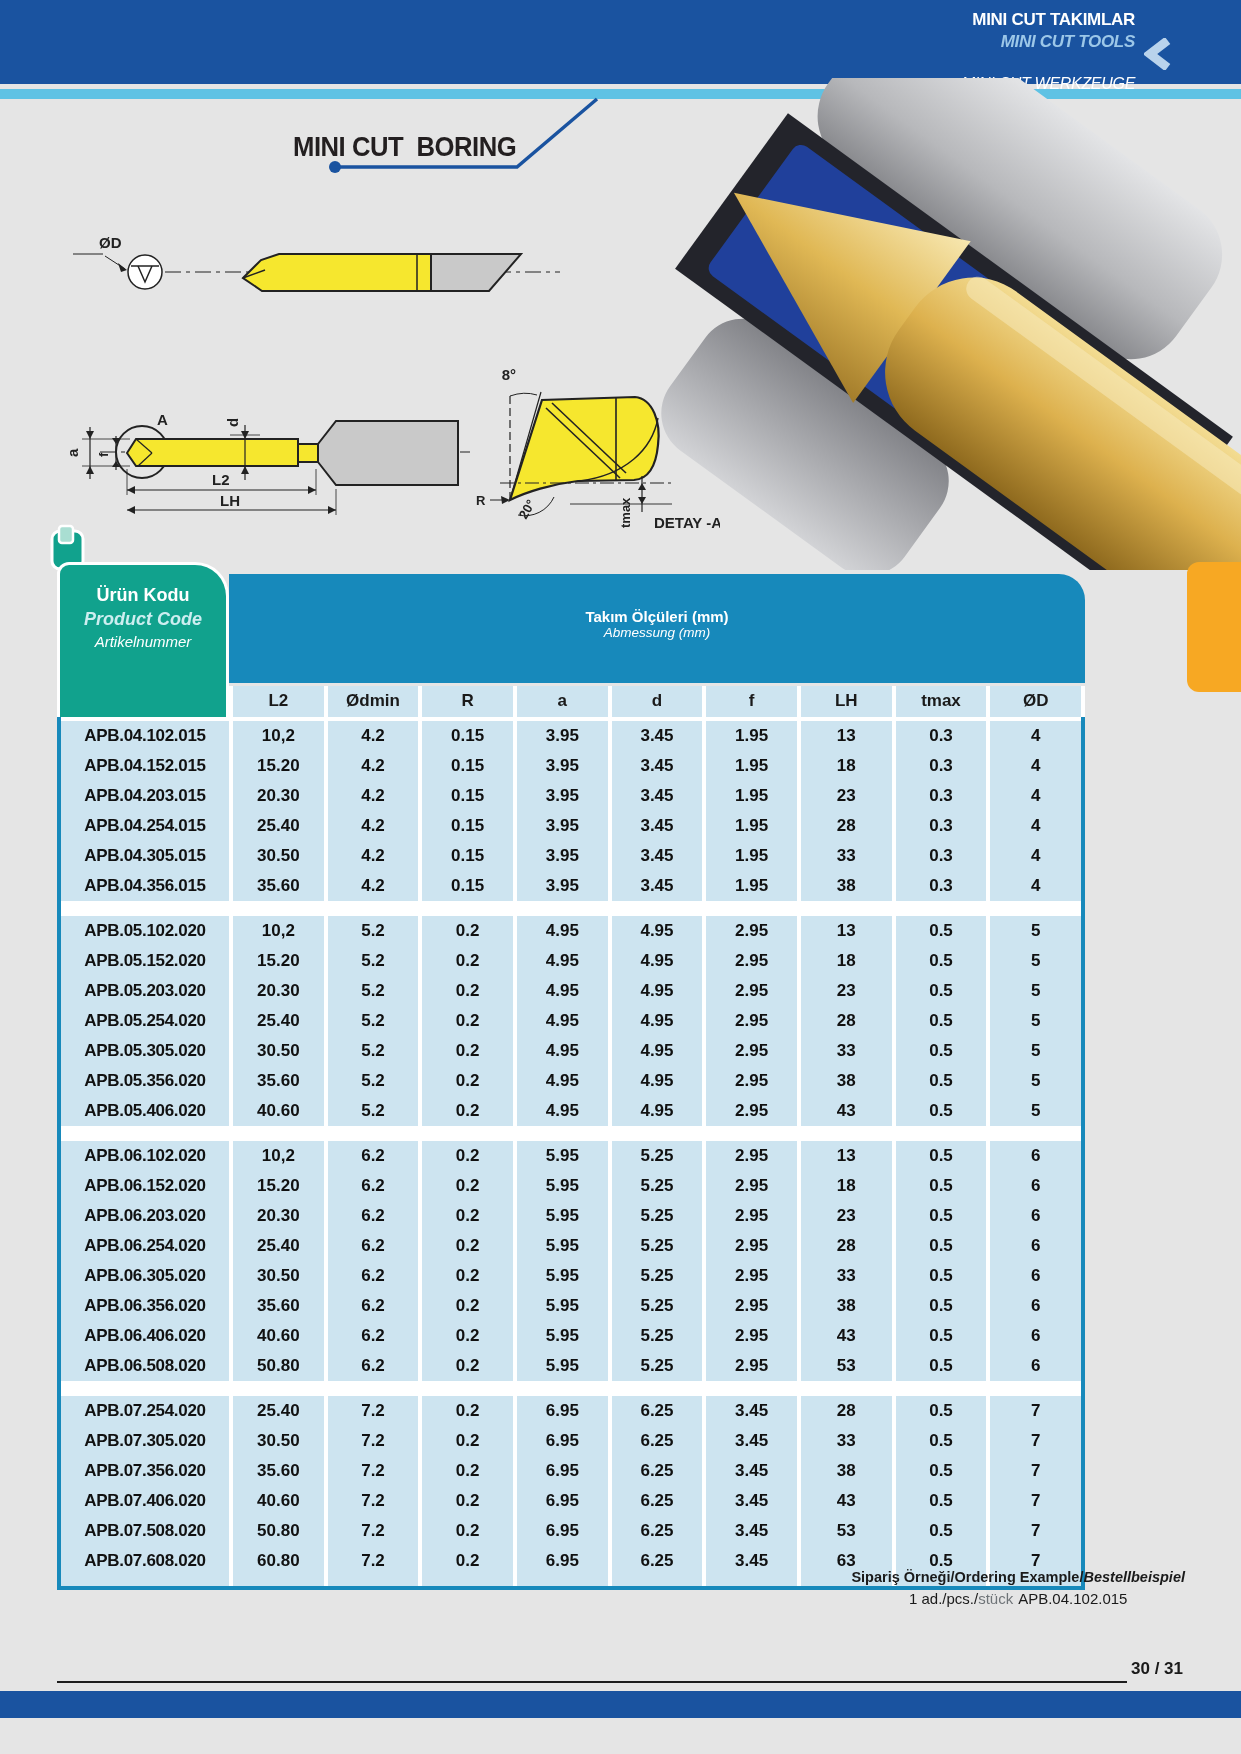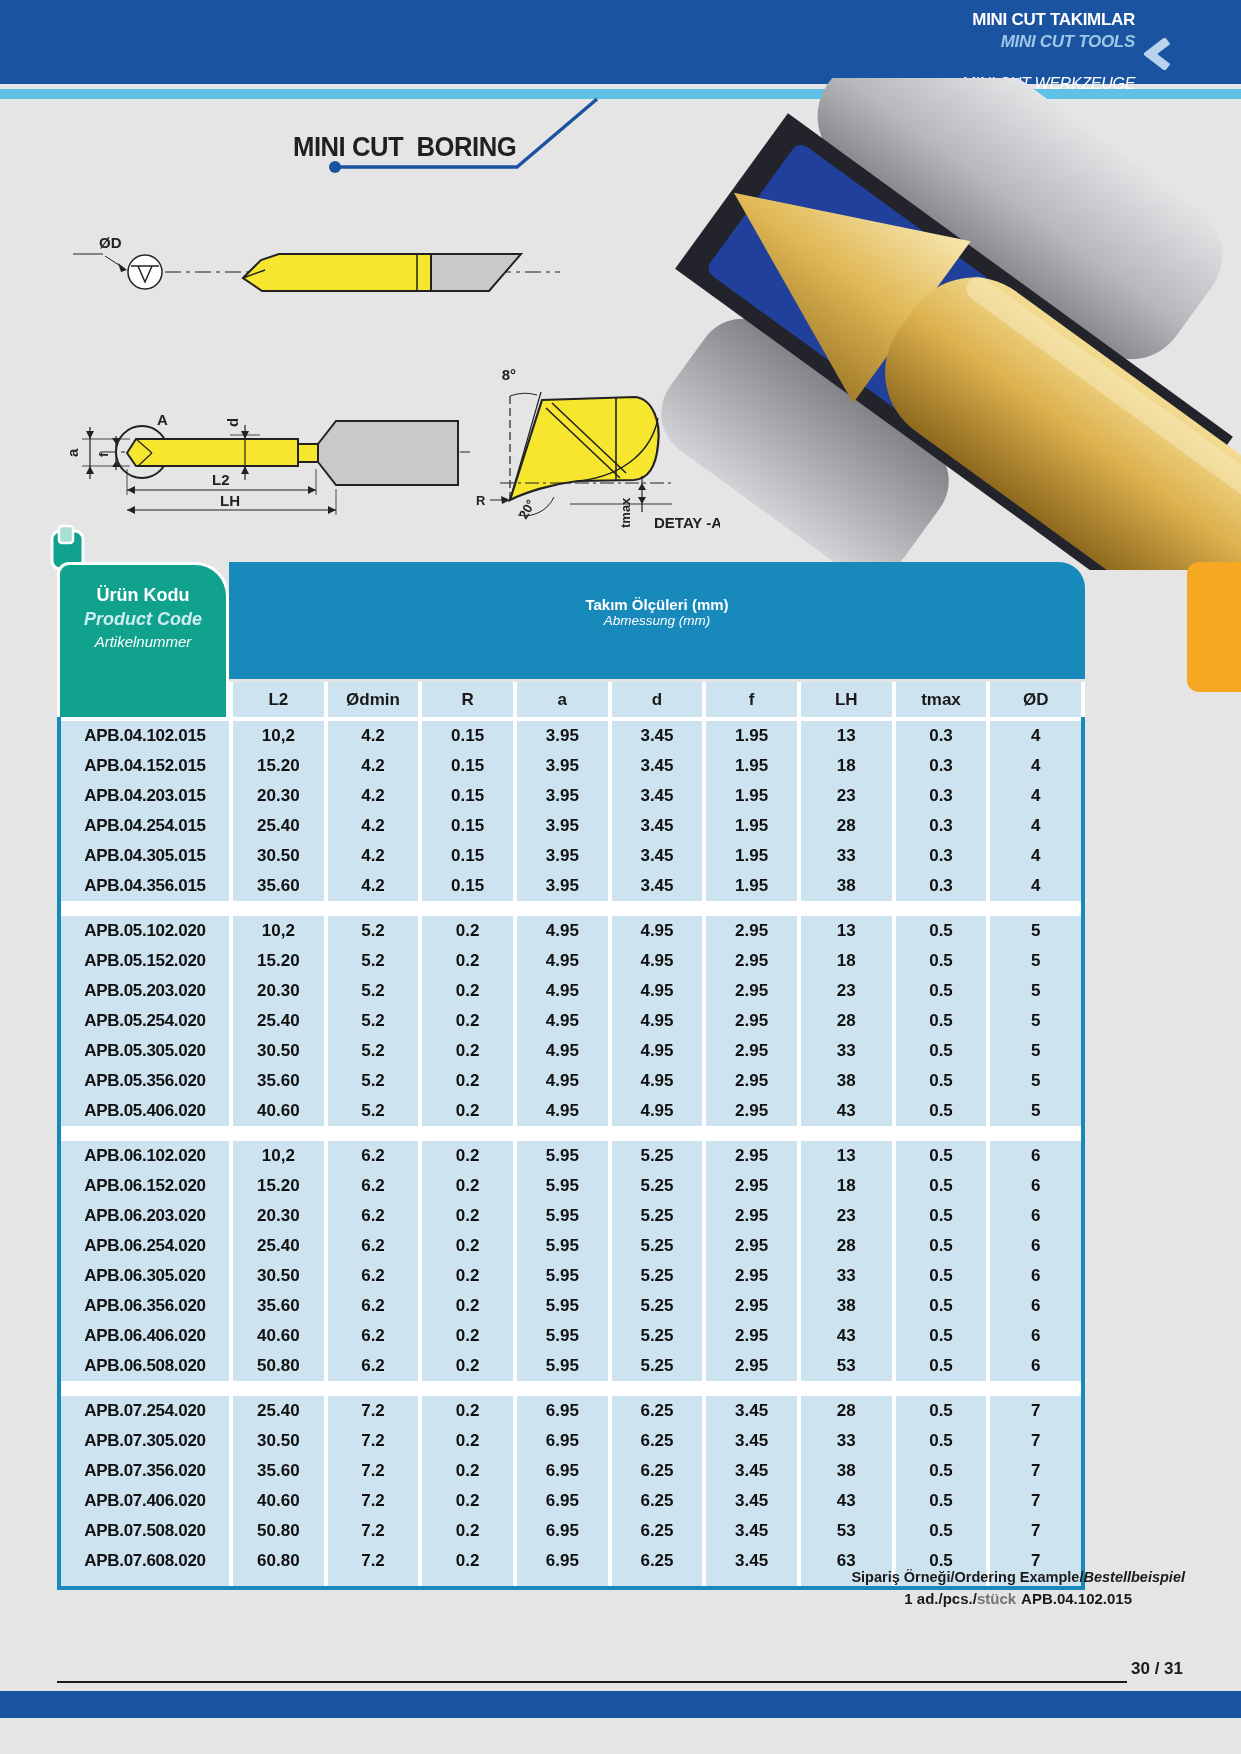--- a/index.html
+++ b/index.html
@@ -39,42 +39,42 @@
   .cat-table { position:absolute; left:57px; top:562px; width:1028px; }
   .t-head { display:flex; height:155px; }
   .code-tab { width:172px; height:155px; background:var(--code-tab-teal);
               border:3px solid #fff; border-bottom:none; border-radius:12px 34px 0 0;
               text-align:center; padding-top:18px; position:relative; z-index:2; }
   .ct-tr { color:#fff; font-weight:bold; font-size:18px; line-height:24px; }
   .ct-en { color:#cdeef0; font-weight:bold; font-style:italic; font-size:18px; line-height:24px; }
   .ct-de { color:#fff; font-style:italic; font-size:15px; line-height:22px; }
   .head-right { flex:1; display:flex; flex-direction:column; }
   .dim-band { height:117px; background:var(--table-band-blue); border-radius:0 26px 0 0;
-              text-align:center; padding-top:34px; }
+              text-align:center; padding-top:34px;margin-top:12px; }
   .db-tr { color:#fff; font-weight:bold; font-size:15px; line-height:17px; }
   .db-en { color:#9bd6ef; font-weight:bold; font-style:italic; font-size:14px; line-height:16px; }
   .db-de { color:#fff; font-style:italic; font-size:13.5px; line-height:16px; }
   .col-heads { height:35px; margin-top:3px; display:grid; grid-template-columns:repeat(9,1fr);
                column-gap:4px; padding:0 4px; background:#fff; }
   .col-heads > div { background:var(--row-bg); display:flex; align-items:center; justify-content:center;
                      font-weight:bold; font-size:17px; color:#1a1a1a; }
   .t-body { border-left:4px solid var(--table-band-blue); border-right:4px solid var(--table-band-blue);
             border-bottom:4px solid var(--table-band-blue); background:#fff; padding-top:4px; }
   .t-row { display:grid; grid-template-columns:168px repeat(9,1fr); column-gap:4px; background:#fff; }
   .t-row > div { background:var(--row-bg); height:30px; line-height:30px; text-align:center;
                  font-weight:bold; font-size:17px; color:#111; }
   .t-row > .code { letter-spacing:-0.3px; font-size:17px; }
   .t-row.group-start { margin-top:15px; }
   .t-row.spacer > div { height:10px; }
 
   
   .ordering { position:absolute; right:56px; top:1566px; text-align:center; }
   .o-line1 { font-size:14.5px; font-weight:bold; color:#1a1a1a; line-height:22px; }
   .o-line1 i { font-style:italic; }
-  .o-line2 { font-size:15px; font-weight:bold; color:#1a1a1a; line-height:22px; }
+  .o-line2 { font-size:15px; font-weight:normal; color:#1a1a1a; line-height:22px; }
   .o-stueck { color:#6f7478; }
   .o-code { margin-left:5px; }
   .foot-line { position:absolute; left:57px; top:1681px; width:1070px; height:2px; background:#1c1c1c; }
   .page-num { position:absolute; right:58px; top:1659px; font-weight:bold; font-size:17px; color:#1a1a1a; }
   .bottom-band { position:absolute; left:0; top:1691px; width:1241px; height:27px; background:var(--header-blue); }
 </style>
 </head>
 <body>
 
 <div class="page">

